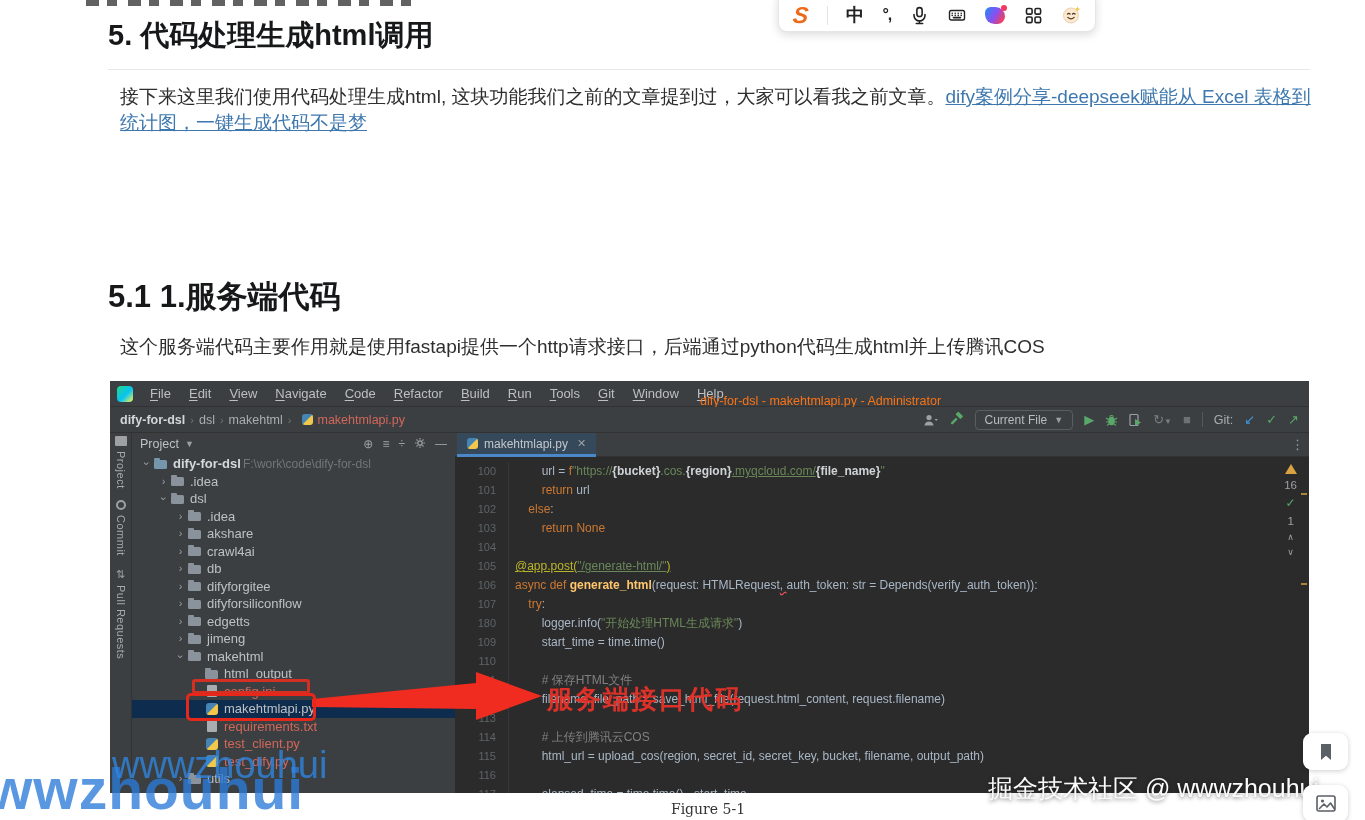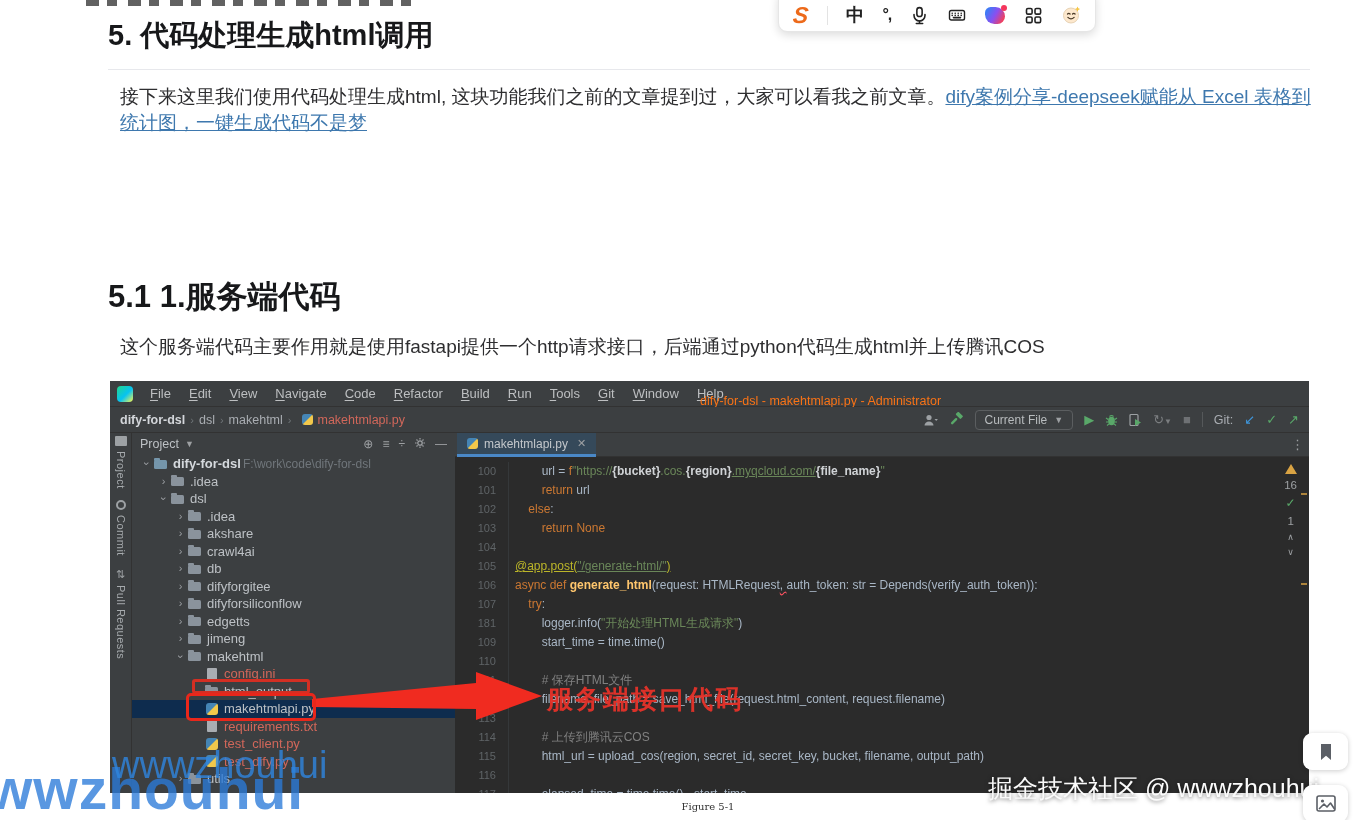--- a/index.html
+++ b/index.html
@@ -25,21 +25,21 @@
   .sg-ic { display:flex; align-items:center; }
 
   
   .h2 { position:absolute; left:108px; top:16px; width:1202px; font-size:29px; font-weight:700;
     color:#17181a; padding-bottom:13px; border-bottom:1px solid #e7e8ec; }
   .para { position:absolute; left:120px; width:1204px; font-size:19px; line-height:26px; color:#2e2e30; }
   .p1 { top:84px; } .p2 { top:158px; } .p3 { top:334px; }
   .alink { color:#3e78ae; text-decoration:underline; cursor:pointer; }
   .h3 { position:absolute; left:108px; top:276px; font-size:31px; font-weight:700; color:#17181a; }
   .caption { position:absolute; left:108px; top:801px; width:1200px; text-align:center;
-    font-family:"DejaVu Serif", serif; font-size:10px; color:#333; }
+    font-family:"DejaVu Serif", serif; font-size:14px; color:#333; }
 
   
   .ide { position:absolute; left:110px; top:381px; width:1199px; height:412px; background:#2b2b2b; overflow:hidden; }
 
   .menubar { position:absolute; left:0; top:0; width:100%; height:26px; background:#3c3f41;
     border-bottom:1px solid #323232; display:flex; align-items:center; padding-left:7px; }
   .pylogo { width:16px; height:16px; border-radius:4px; margin-right:8px; flex:none;
     background:linear-gradient(135deg,#21d789 0%,#07c3f2 55%,#fcf84a 100%); }
   .mitem { color:#bdbfc1; font-size:13px; padding:0 9px; white-space:nowrap; }
   .mitem u { text-decoration:underline; text-underline-offset:2px; }
@@ -336,27 +336,27 @@
             <span class="ticon folder"></span>
             <span class="tlabel">jimeng</span>
           </div>
           <div class="trow" style="padding-left: 42px;">
             <span class="chev open">›</span>
             <span class="ticon folder"></span>
             <span class="tlabel">makehtml</span>
           </div>
           <div class="trow" style="padding-left: 59px;">
             <span class="chev"></span>
+            <span class="ticon folder"></span>
+            <span class="tlabel">html_output</span>
+          </div>
+          <div class="trow" style="padding-left: 59px;">
+            <span class="chev"></span>
             <span class="ticon file"></span>
             <span class="tlabel red">config.ini</span>
-          </div>
-          <div class="trow" style="padding-left: 59px;">
-            <span class="chev"></span>
-            <span class="ticon folder"></span>
-            <span class="tlabel">html_output</span>
           </div>
           <div class="trow sel" style="padding-left: 59px;">
             <span class="chev"></span>
             <span class="ticon py"></span>
             <span class="tlabel">makehtmlapi.py</span>
           </div>
           <div class="trow" style="padding-left: 59px;">
             <span class="chev"></span>
             <span class="ticon file"></span>
             <span class="tlabel red">requirements.txt</span>
@@ -398,21 +398,21 @@
       </div>
       <div class="codewrap">
           <div class="cl"><span class="ln">100</span><span class="ct"><span class="d">        </span><span class="d">url = </span><span class="k">f</span><span class="s">"https://</span><span class="b">{bucket}</span><span class="s">.cos.</span><span class="b">{region}</span><span class="u">.myqcloud.com/</span><span class="b">{file_name}</span><span class="s">"</span></span></div>
           <div class="cl"><span class="ln">101</span><span class="ct"><span class="d">        </span><span class="k">return</span><span class="d"> url</span></span></div>
           <div class="cl"><span class="ln">102</span><span class="ct"><span class="d">    </span><span class="k">else</span><span class="d">:</span></span></div>
           <div class="cl"><span class="ln">103</span><span class="ct"><span class="d">        </span><span class="k">return</span><span class="d"> </span><span class="k">None</span></span></div>
           <div class="cl"><span class="ln">104</span><span class="ct"> </span></div>
           <div class="cl"><span class="ln">105</span><span class="ct"><span class="dc">@app.post</span><span class="dc">(</span><span class="sdc">"/generate-html/"</span><span class="dc">)</span></span></div>
           <div class="cl"><span class="ln">106</span><span class="ct"><span class="k">async def </span><span class="fn">generate_html</span><span class="d">(request: HTMLRequest</span><span class="e">, </span><span class="d">auth_token: str = Depends(verify_auth_token)):</span></span></div>
           <div class="cl"><span class="ln">107</span><span class="ct"><span class="d">    </span><span class="k">try</span><span class="d">:</span></span></div>
-          <div class="cl"><span class="ln">181</span><span class="ct"><span class="d">        logger.info(</span><span class="s">"开始处理HTML生成请求"</span><span class="d">)</span></span></div>
+          <div class="cl"><span class="ln">180</span><span class="ct"><span class="d">        logger.info(</span><span class="s">"开始处理HTML生成请求"</span><span class="d">)</span></span></div>
           <div class="cl"><span class="ln">109</span><span class="ct"><span class="d">        start_time = time.time()</span></span></div>
           <div class="cl"><span class="ln">110</span><span class="ct"> </span></div>
           <div class="cl"><span class="ln">111</span><span class="ct"><span class="d">        </span><span class="c"># 保存HTML文件</span></span></div>
           <div class="cl"><span class="ln">112</span><span class="ct"><span class="d">        filename, file_path = save_html_file(request.html_content, request.filename)</span></span></div>
           <div class="cl"><span class="ln">113</span><span class="ct"> </span></div>
           <div class="cl"><span class="ln">114</span><span class="ct"><span class="d">        </span><span class="c"># 上传到腾讯云COS</span></span></div>
           <div class="cl"><span class="ln">115</span><span class="ct"><span class="d">        html_url = upload_cos(region, secret_id, secret_key, bucket, filename, output_path)</span></span></div>
           <div class="cl"><span class="ln">116</span><span class="ct"> </span></div>
           <div class="cl"><span class="ln">117</span><span class="ct"><span class="d">        elapsed_time = time.time() - start_time</span></span></div>
         </div>

